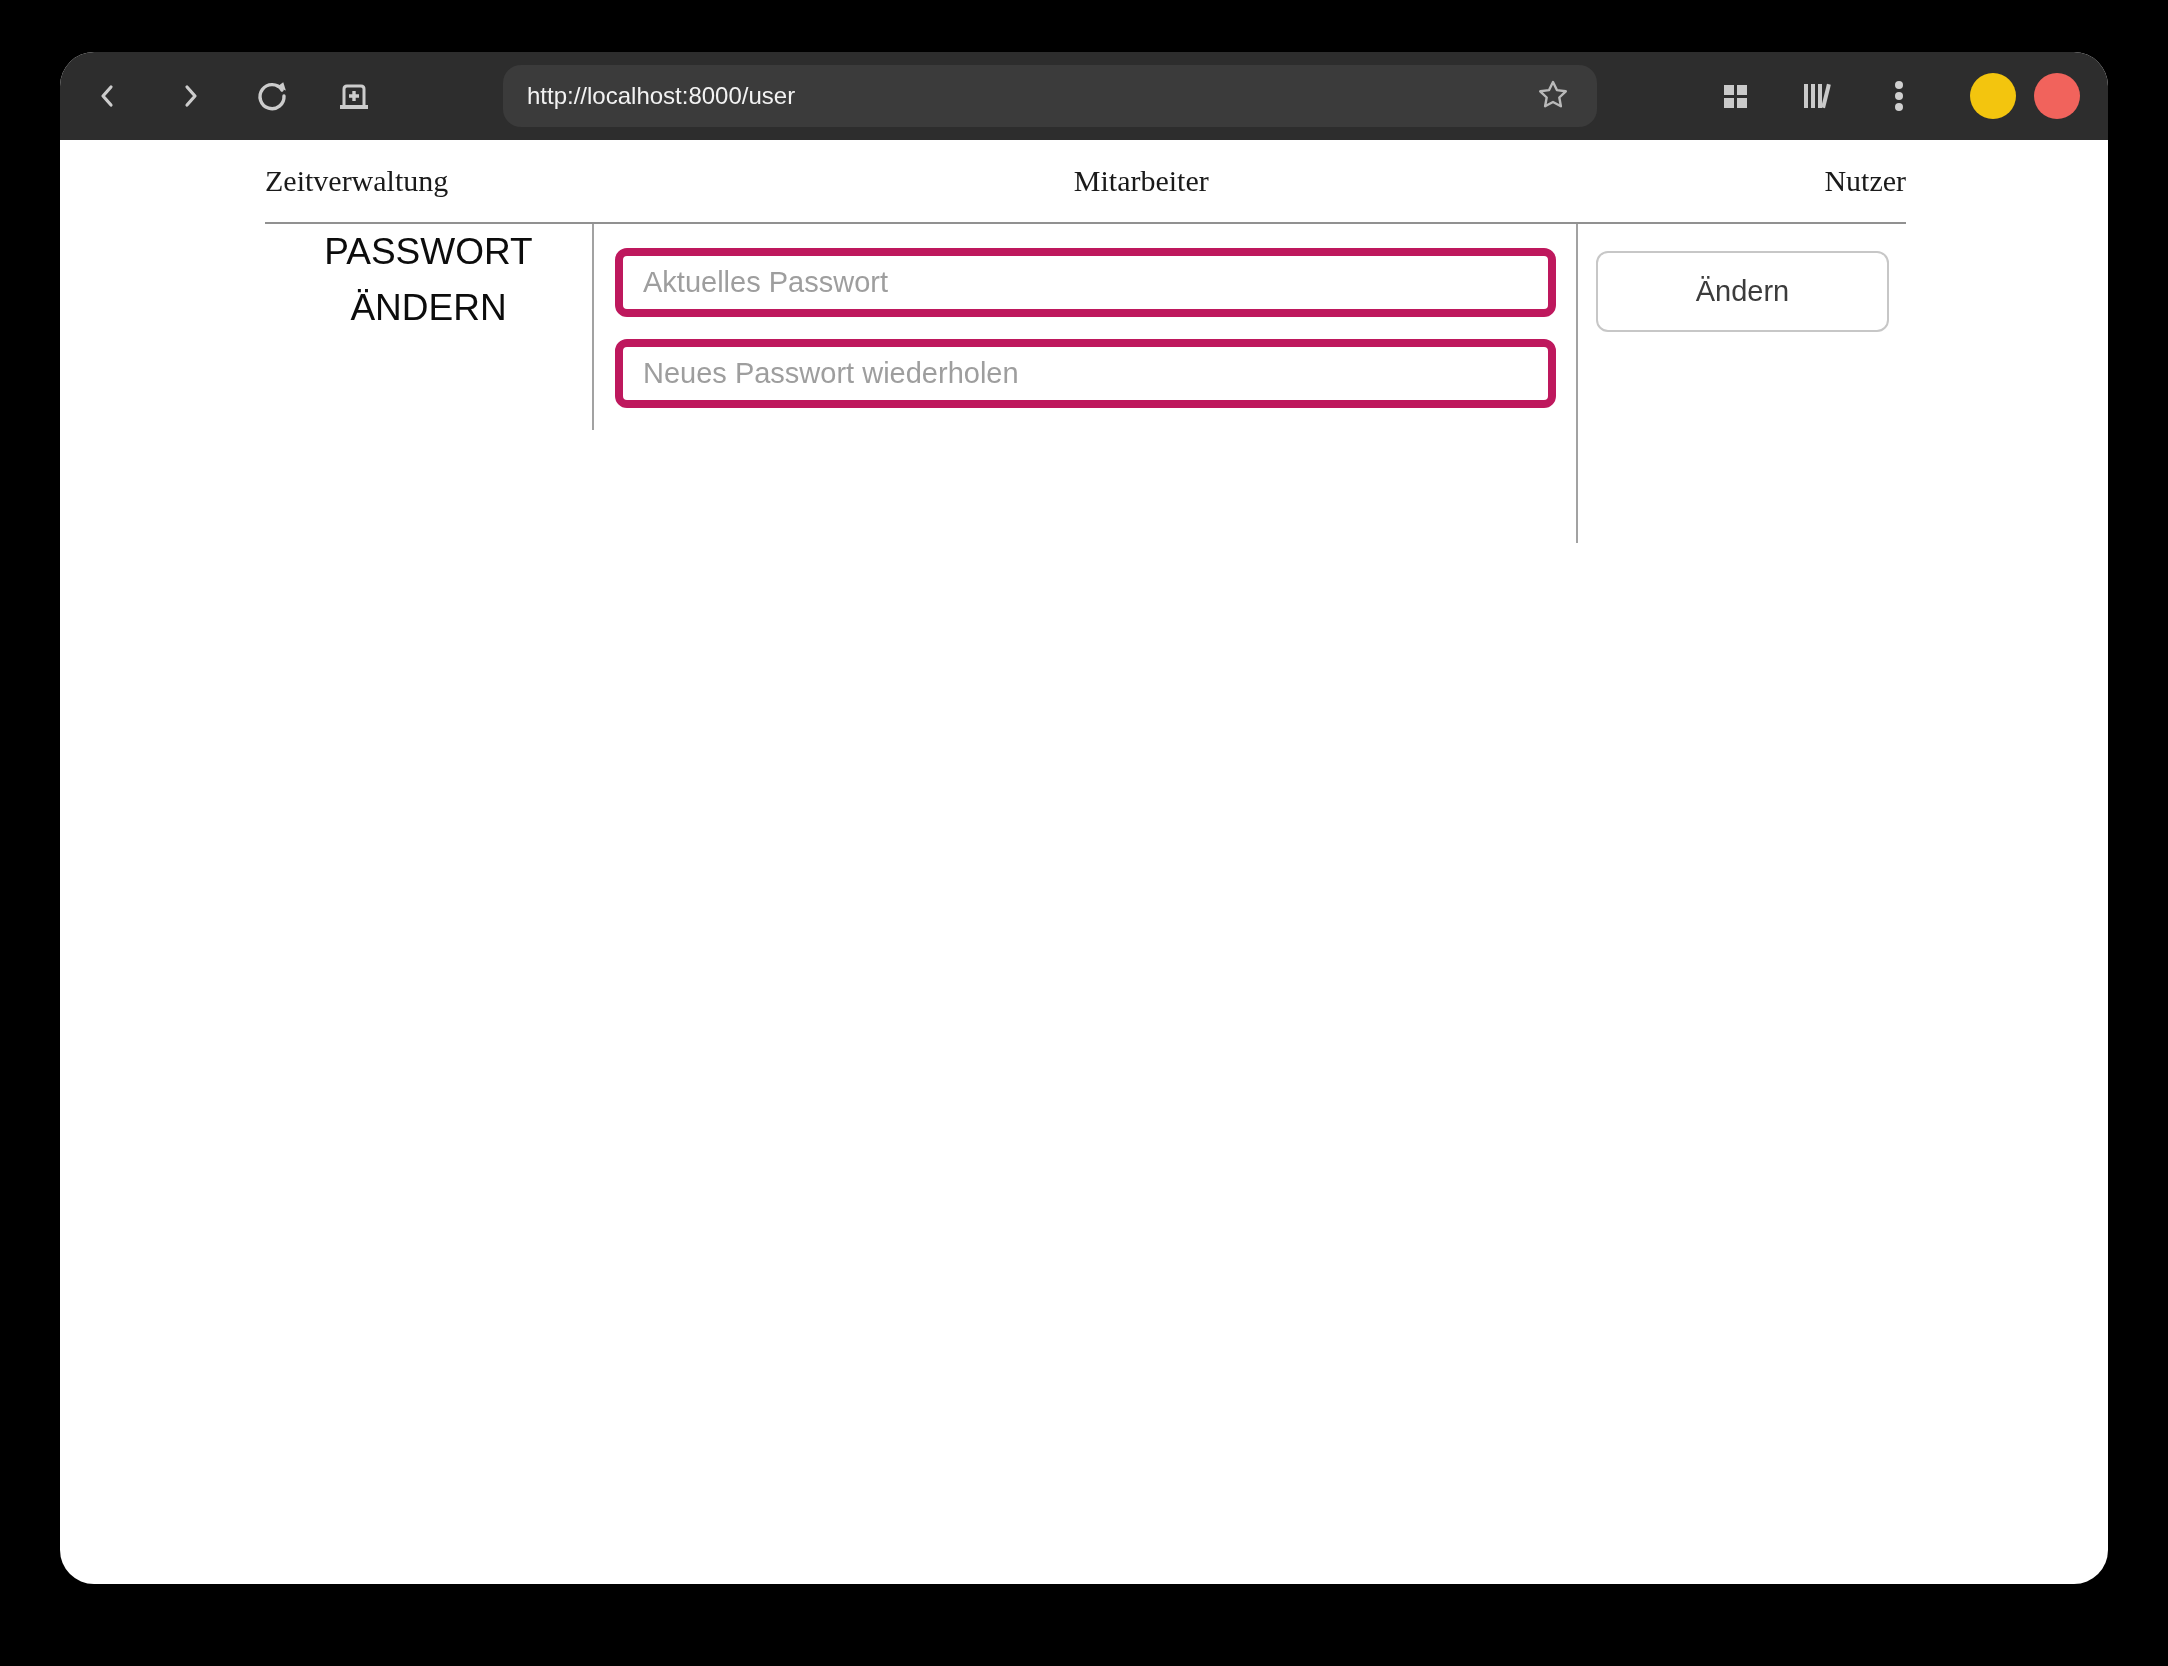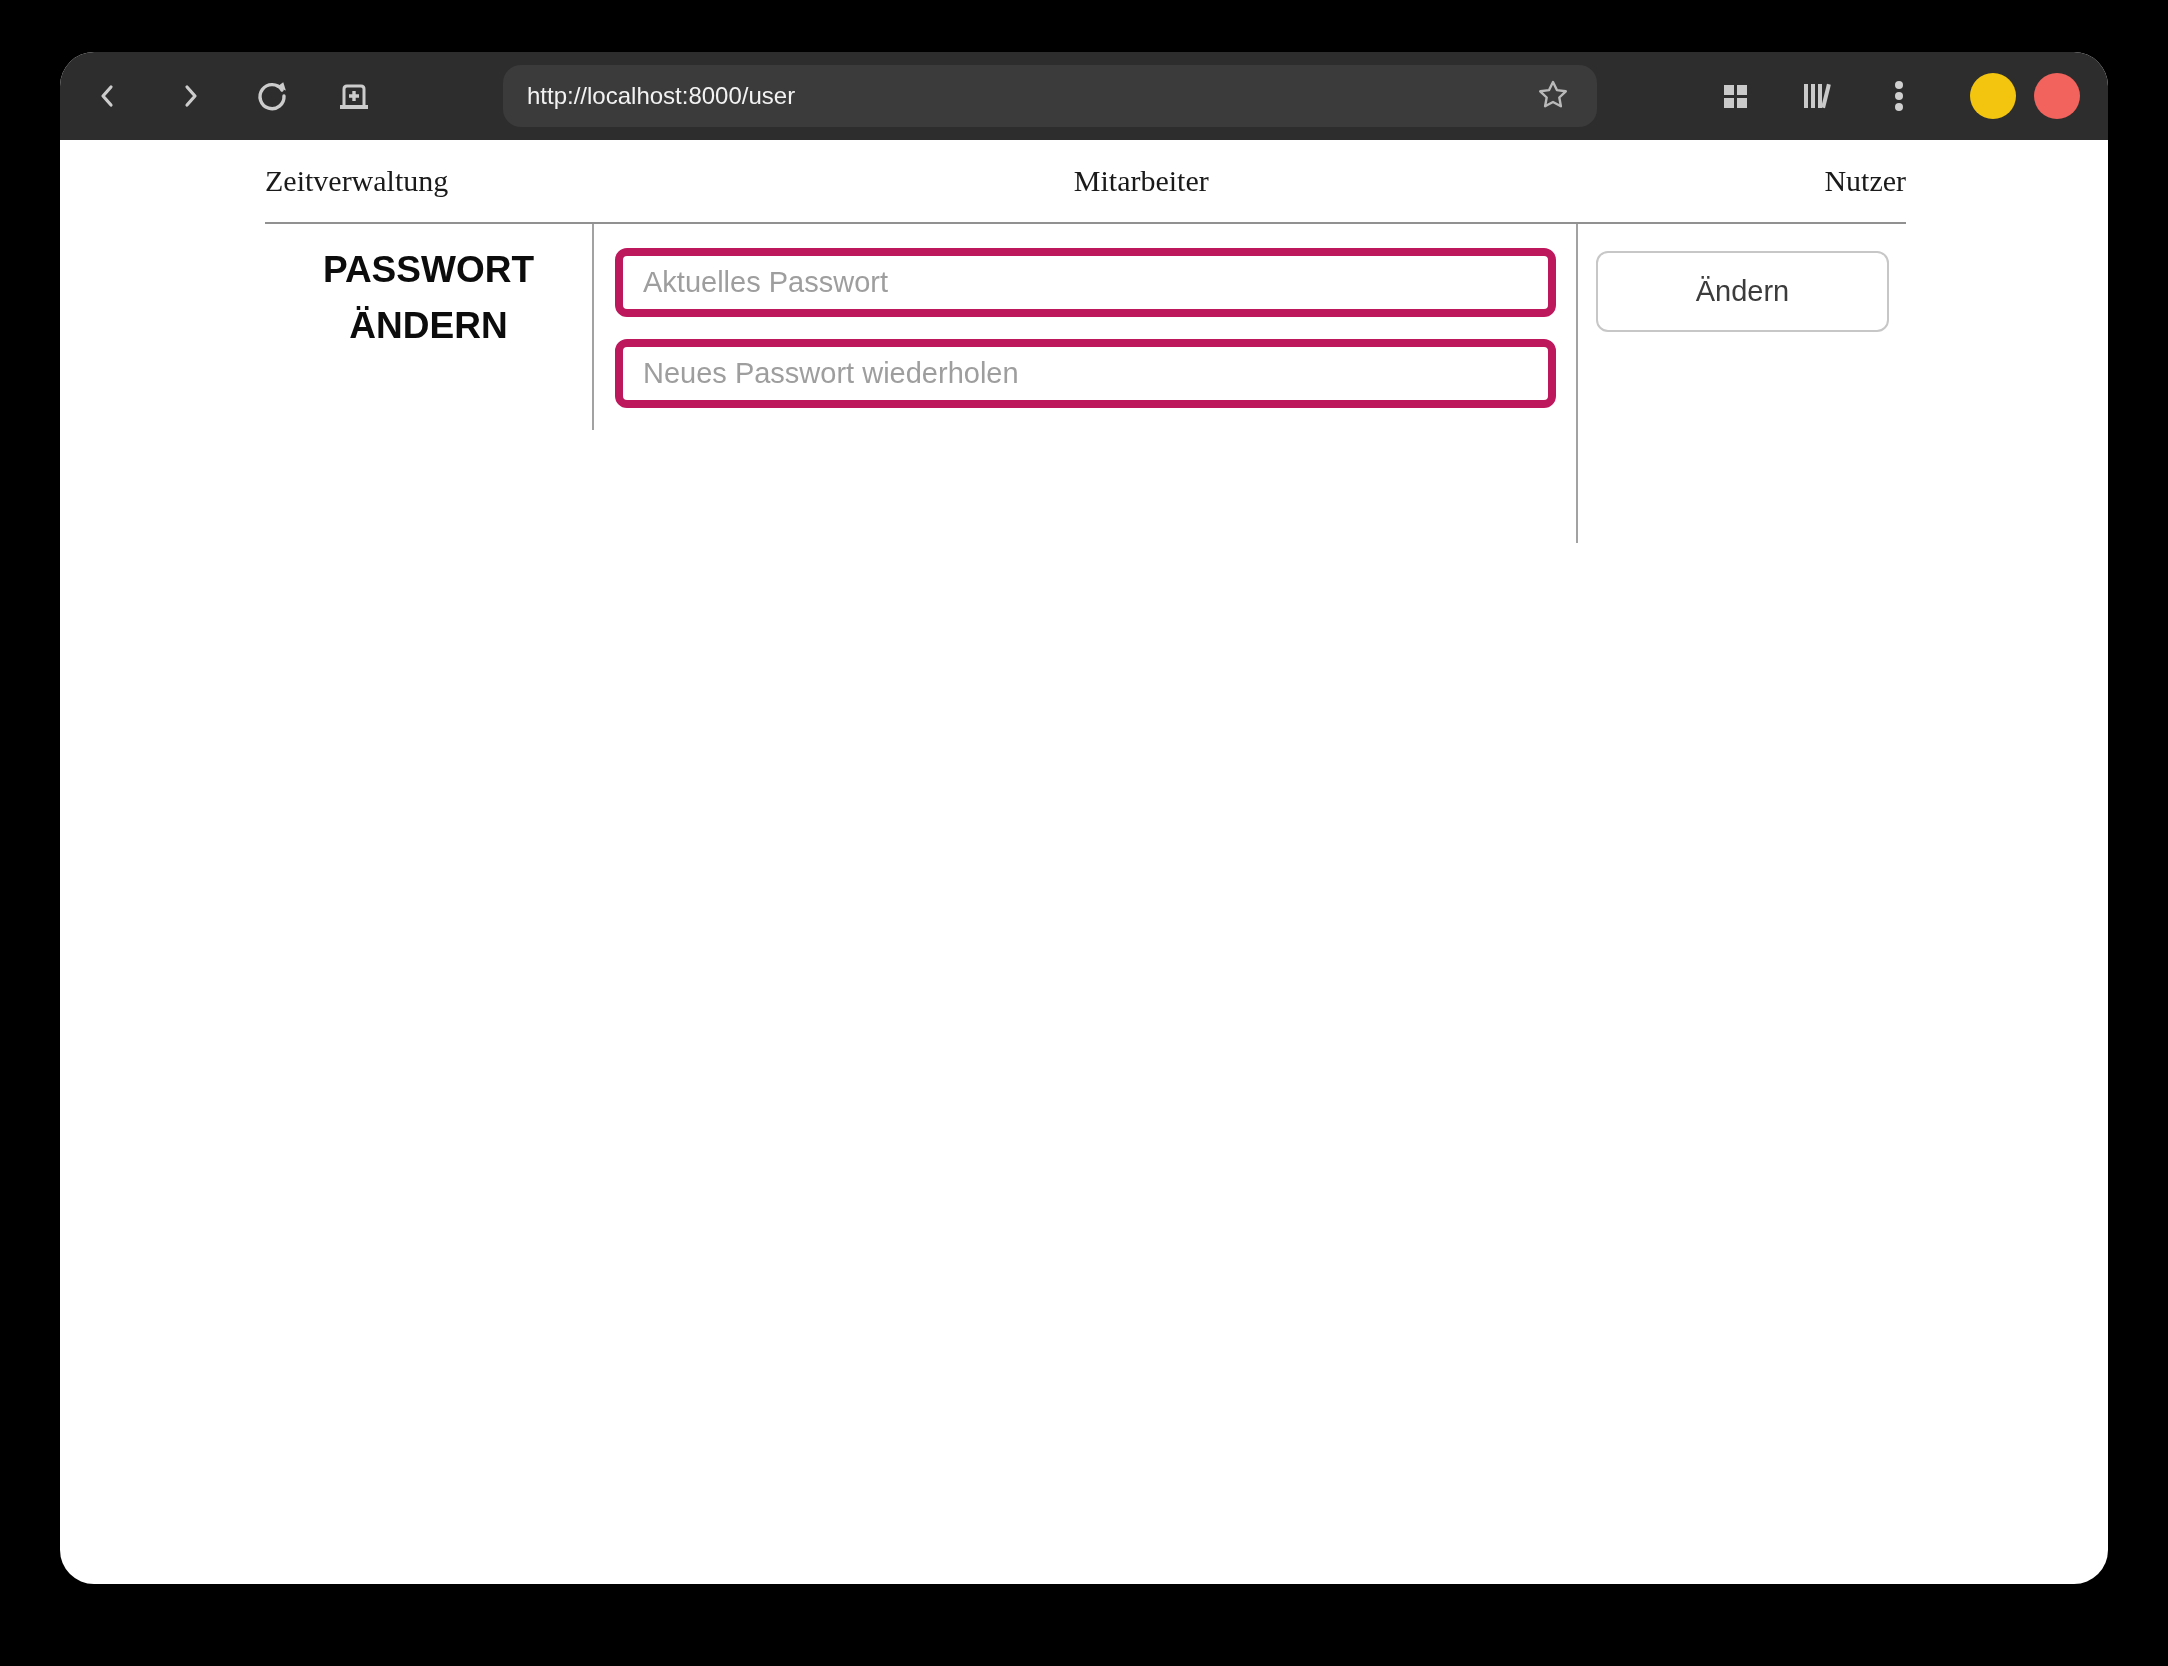--- a/index.html
+++ b/index.html
@@ -80,23 +80,22 @@
   .nav-link.right { margin-left:auto;text-align:right; }
 
   .form-row {
     display:flex;
     align-items:flex-start;
     border-top:2px solid #919191;
   }
   .cell-title {
     width:327px;
     box-sizing:border-box;
-    margin-top:18px;
     text-align:center;
-    font-weight:bold;
+    font-weight:normal;
     font-size:37px;
     line-height:56px;
     color:#0c0c0c;
   }
   .cell-inputs {
     box-sizing:border-box;
     width:984px;
     border-left:2px solid #a2a2a2;
     padding:24px 20px 22px 21px;
   }

